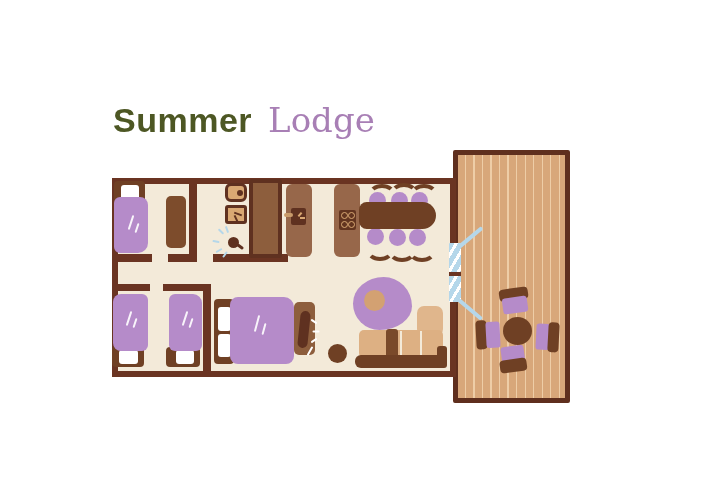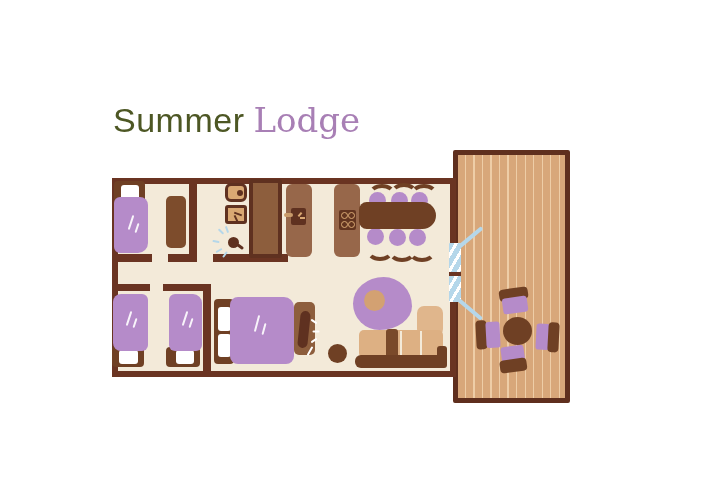--- a/index.html
+++ b/index.html
@@ -9,22 +9,22 @@
     --mid:#97674a; --ward:#7d4c2c; --shin:#8d5e3d;
     --tan:#d9a873; --deck:#d8a77a; --plank:#eecda7;
     --sofa:#ddb083; --sofab:#e0b68c;
     --purple:#b58bc9; --blue:#b5d7ea;
   }
   html,body{margin:0;padding:0;}
   body{background:#fff;font-family:"Liberation Sans",sans-serif;}
   .canvas{position:relative;width:707px;height:500px;background:#fff;overflow:hidden;}
   .abs{position:absolute;box-sizing:border-box;}
   .title{position:absolute;left:113px;top:101px;margin:0;font-size:34px;line-height:38px;white-space:nowrap;}
-  .t1{font-family:"Liberation Sans",sans-serif;font-weight:400;letter-spacing:.5px;color:var(--green);}
-  .t2{font-family:"DejaVu Serif","Liberation Serif",serif;font-weight:400;color:var(--tpurple);margin-left:9px;}
+  .t1{font-family:"Liberation Sans",sans-serif;font-weight:700;letter-spacing:.5px;color:var(--green);}
+  .t2{font-family:"DejaVu Serif","Liberation Serif",serif;font-weight:400;color:var(--tpurple);margin-left:16px;}
   .deck{left:453px;top:150px;width:117px;height:253px;border:5px solid #5f2f1e;border-radius:2px;
         background:repeating-linear-gradient(to right,transparent 0 7px,var(--plank) 7px 8.5px),var(--deck);}
   .lodge{left:112px;top:178px;width:344px;height:199px;border:6px solid var(--wall);background:var(--floor);}
   .wall{background:var(--wall);}
   .duvet{background:var(--purple);}
   .pillow{background:#fff;border-radius:3px;}
   .frame{background:var(--dk);border-radius:4px;}
   .mk{position:absolute;width:2px;background:#fff;border-radius:3px;opacity:.9;}
   .arc{position:absolute;width:20px;height:14px;border:4px solid transparent;border-top:4px solid var(--dk);border-radius:50%;}
   .dchair{position:absolute;background:var(--purple);border-radius:50%;width:17px;height:17px;}

